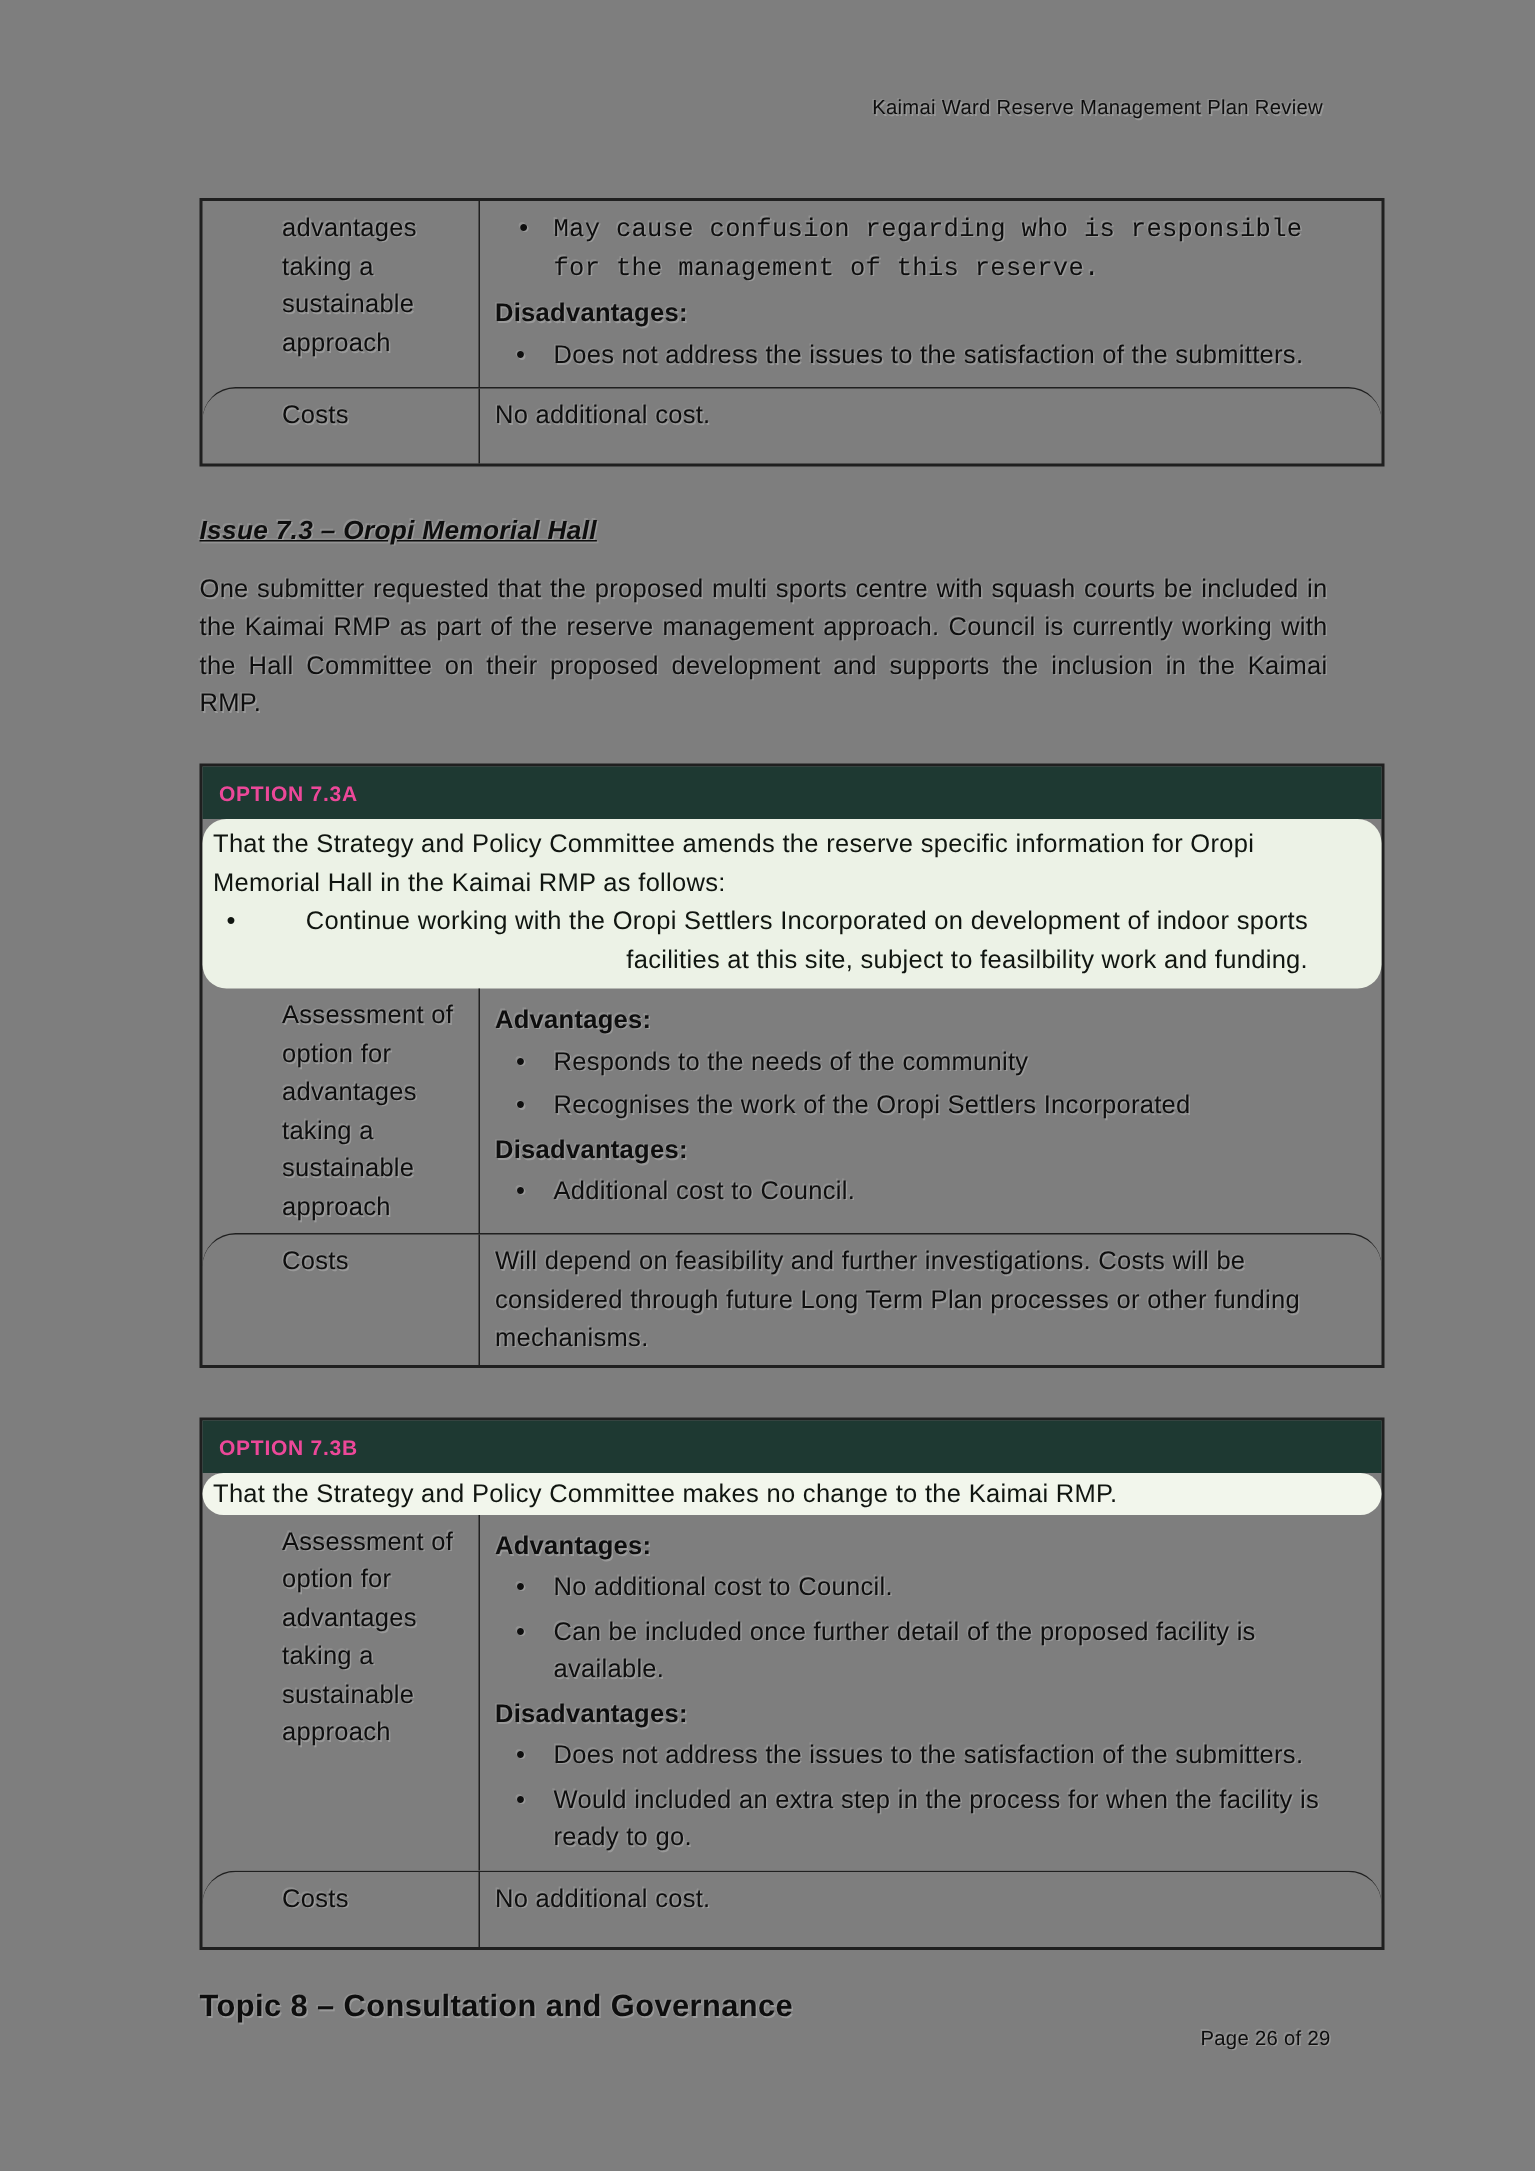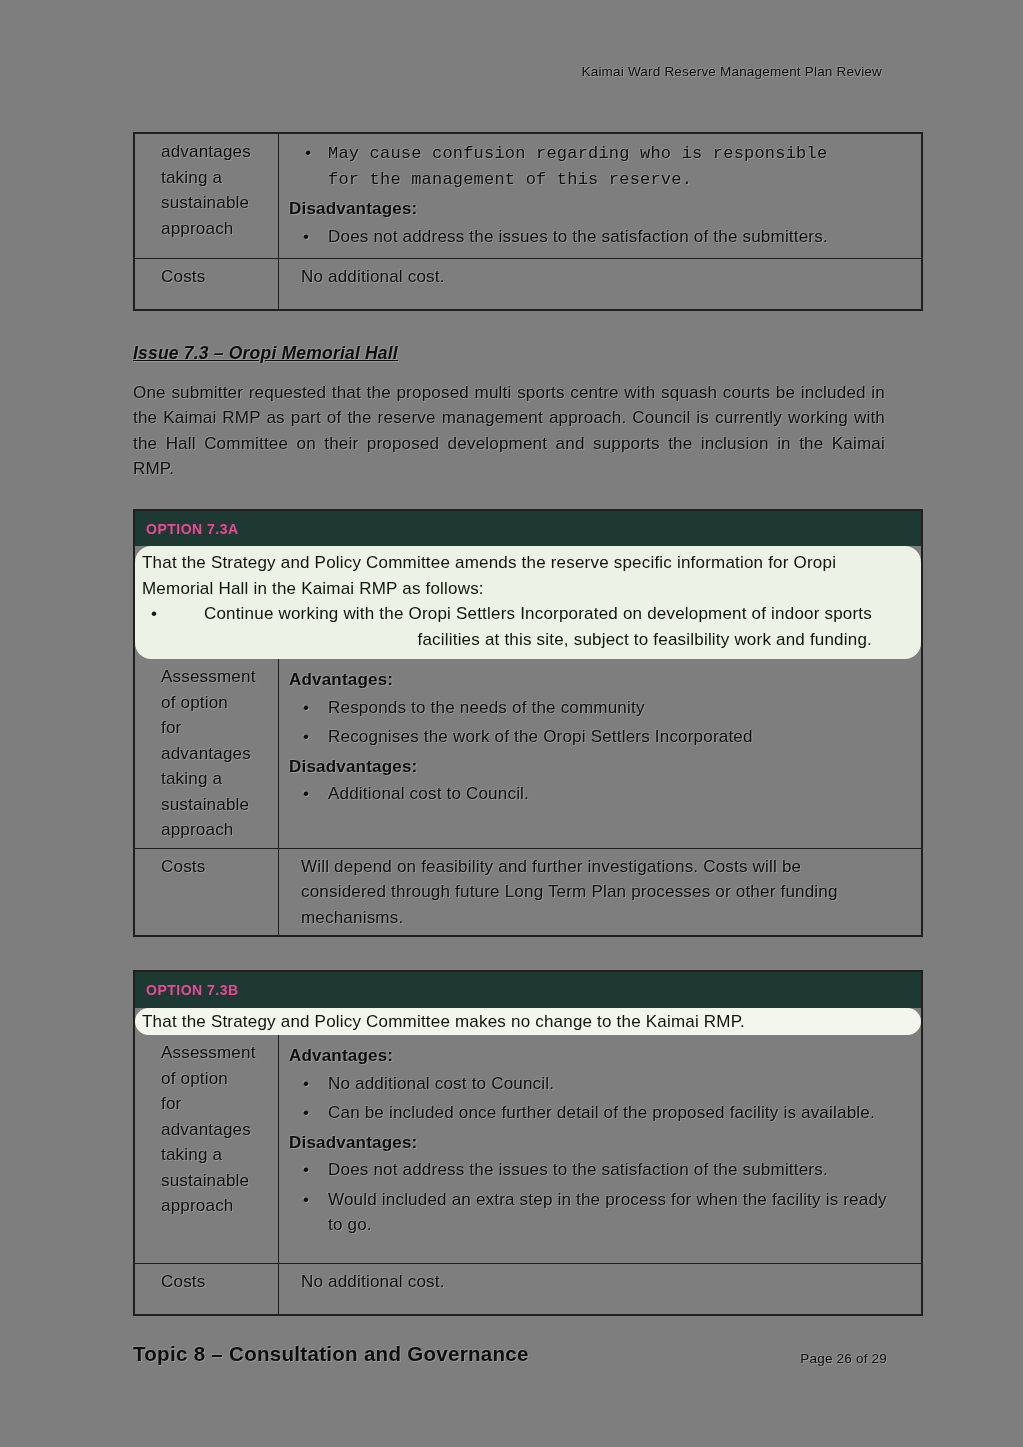--- a/index.html
+++ b/index.html
@@ -23,38 +23,39 @@
   .content {
     position:absolute; left:133px; top:0; width:790px;
     font-size:17px; line-height:25.5px;
   }
   
   .fz { text-shadow: 1px 1px 0 rgba(255,255,255,0.22), -1px -1px 0 rgba(255,255,255,0.14); }
 
   
   .tbl { width:790px; box-sizing:border-box; border:2px solid #1f1f1f; }
   .trow { display:flex; }
-  .trow + .trow { border-top:1.5px solid #1f1f1f; }
+  .trow + .trow { border-top:1.5px solid #1f1f1f;border-radius:22px; }
   .cl {
     width:144px; box-sizing:border-box; flex:0 0 144px;
     border-right:1.5px solid #1f1f1f;
-    padding:5px 26px;
+    padding:5px 12px;
+    margin-left:41px;
   }
   .cr { flex:1; padding:5px 10px; box-sizing:border-box; }
 
   .tbl-continued { margin-top:132px; }
   .tbl-continued .trow1 .cl, .tbl-continued .trow1 .cr { min-height:117px; }
   .tbl-continued .trow2 .cl, .tbl-continued .trow2 .cr { min-height:50px; }
 
   .blabel { font-weight:bold; margin:3px 0 2px 0; }
   .bullet { position:relative; padding-left:39px; margin:2px 0 4px 0; }
   .bullet::before { content:"\2022"; position:absolute; left:14px; top:0; }
   .narrow-1 { max-width:505px;font-family:Liberation Mono, monospace; }
   .narrow-2 { max-width:570px; }
-  .costs-val { max-width:580px;margin-left:12px; }
+  .costs-val { max-width:580px; }
 
   
   .issue-heading {
     margin-top:30px;
     font-size:17.5px; font-style:italic; text-decoration:underline;font-weight:bold;
   }
   .paragraph {
     margin-top:13px; width:752px;
     text-align:justify;
   }

